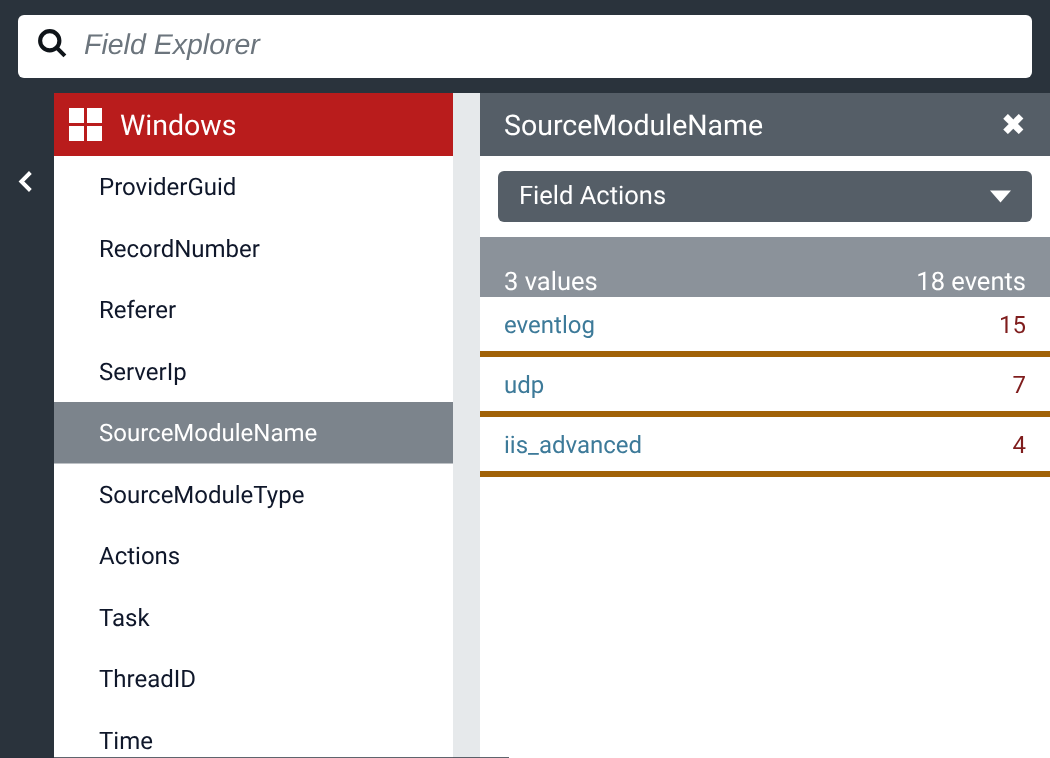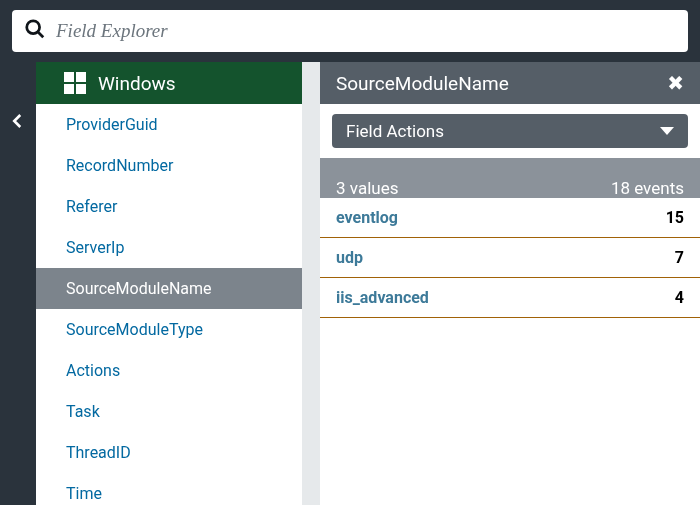--- a/index.html
+++ b/index.html
@@ -1,42 +1,42 @@
 <!DOCTYPE html>
 <html><head>
 <meta charset="utf-8">
 <style>
   * { box-sizing: border-box; margin: 0; padding: 0; }
   html, body { width: 700px; height: 505px; overflow: hidden; font-family: -apple-system, BlinkMacSystemFont, "Segoe UI", Roboto, sans-serif; background: #2a333c; }
   .topbar { height: 62px; background: #2a333c; padding: 10px 12px; display: flex; align-items: center; }
   .search { flex: 1; background: #fff; border-radius: 4px; height: 42px; display: flex; align-items: center; padding: 0 12px; }
   .search svg { width: 22px; height: 22px; stroke: #0f1419; stroke-width: 3; fill: none; }
-  .search input { border: none; outline: none; flex: 1; font-size: 19px; font-style: italic; color: #555; margin-left: 10px; background: transparent; font-family: Liberation Serif, serif; }
+  .search input { border: none; outline: none; flex: 1; font-size: 19px; font-style: italic; color: #555; margin-left: 10px; background: transparent; }
   .search input::placeholder { color: #6c757d; }
   .body { display: flex; height: calc(505px - 62px); }
   .rail { width: 36px; background: #2a333c; padding-top: 50px; display: flex; flex-direction: column; align-items: center; }
   .rail .back svg { width: 18px; height: 18px; stroke: #fff; stroke-width: 3.5; fill: none; }
   .sidebar { width: 266px; background: #fff; display: flex; flex-direction: column; }
-  .side-header { height: 42px; background: #14532d; color: #fff; display: flex; align-items: center; padding: 0 28px; font-size: 19px; }
+  .side-header { height: 42px; background: #b91c1c; color: #fff; display: flex; align-items: center; padding: 0 10px; font-size: 19px; }
   .winlogo { width: 22px; height: 22px; margin-right: 12px; display: grid; grid-template-columns: 1fr 1fr; grid-template-rows: 1fr 1fr; gap: 2px; }
   .winlogo span { background: #fff; }
   .field-list { flex: 1; overflow: hidden; }
-  .field-item { height: 41px; display: flex; align-items: center; padding-left: 30px; font-size: 16px; color: #0369a1; cursor: pointer; }
+  .field-item { height: 41px; display: flex; align-items: center; padding-left: 30px; font-size: 16px; color: #0f172a; cursor: pointer; }
   .field-item.selected { background: #7c848c; color: #fff; }
   .gap { width: 18px; background: #e6e9eb; }
   .detail { flex: 1; background: #fff; display: flex; flex-direction: column; }
   .det-header { height: 42px; background: #555e67; color: #fff; display: flex; align-items: center; justify-content: space-between; padding: 0 16px; font-size: 19px; }
   .det-header .close { font-size: 20px; cursor: pointer; }
   .actions-row { padding: 10px 12px; background: #fff; }
   .actions { background: #555e67; color: #fff; height: 34px; border-radius: 4px; display: flex; align-items: center; justify-content: space-between; padding: 0 14px; font-size: 17px; cursor: pointer; }
   .caret-down { width: 0; height: 0; border-left: 7px solid transparent; border-right: 7px solid transparent; border-top: 8px solid #fff; }
   .summary { background: #8b929a; color: #fff; height: 40px; display: flex; align-items: flex-end; justify-content: space-between; padding: 0 16px; font-size: 17px; }
   .value-list { flex: 1; }
-  .value-row { height: 40px; display: flex; align-items: center; justify-content: space-between; padding: 0 16px; border-bottom: 1px solid #a16207; color: #3d7a99; font-size: 16px; font-weight: bold; }
-  .value-row .count { color: #000000; }
+  .value-row { height: 40px; display: flex; align-items: center; justify-content: space-between; padding: 0 16px; border-bottom: 4px solid #a16207; color: #3d7a99; font-size: 16px; }
+  .value-row .count { color: #7f1d1d; }
 </style>
 </head>
 <body>
 
 <div class="topbar">
   <div class="search">
     <span>
       <svg viewBox="0 0 24 24">
           <circle cx="10" cy="10" r="7"></circle>
           <line x1="21" y1="21" x2="15" y2="15"></line>

